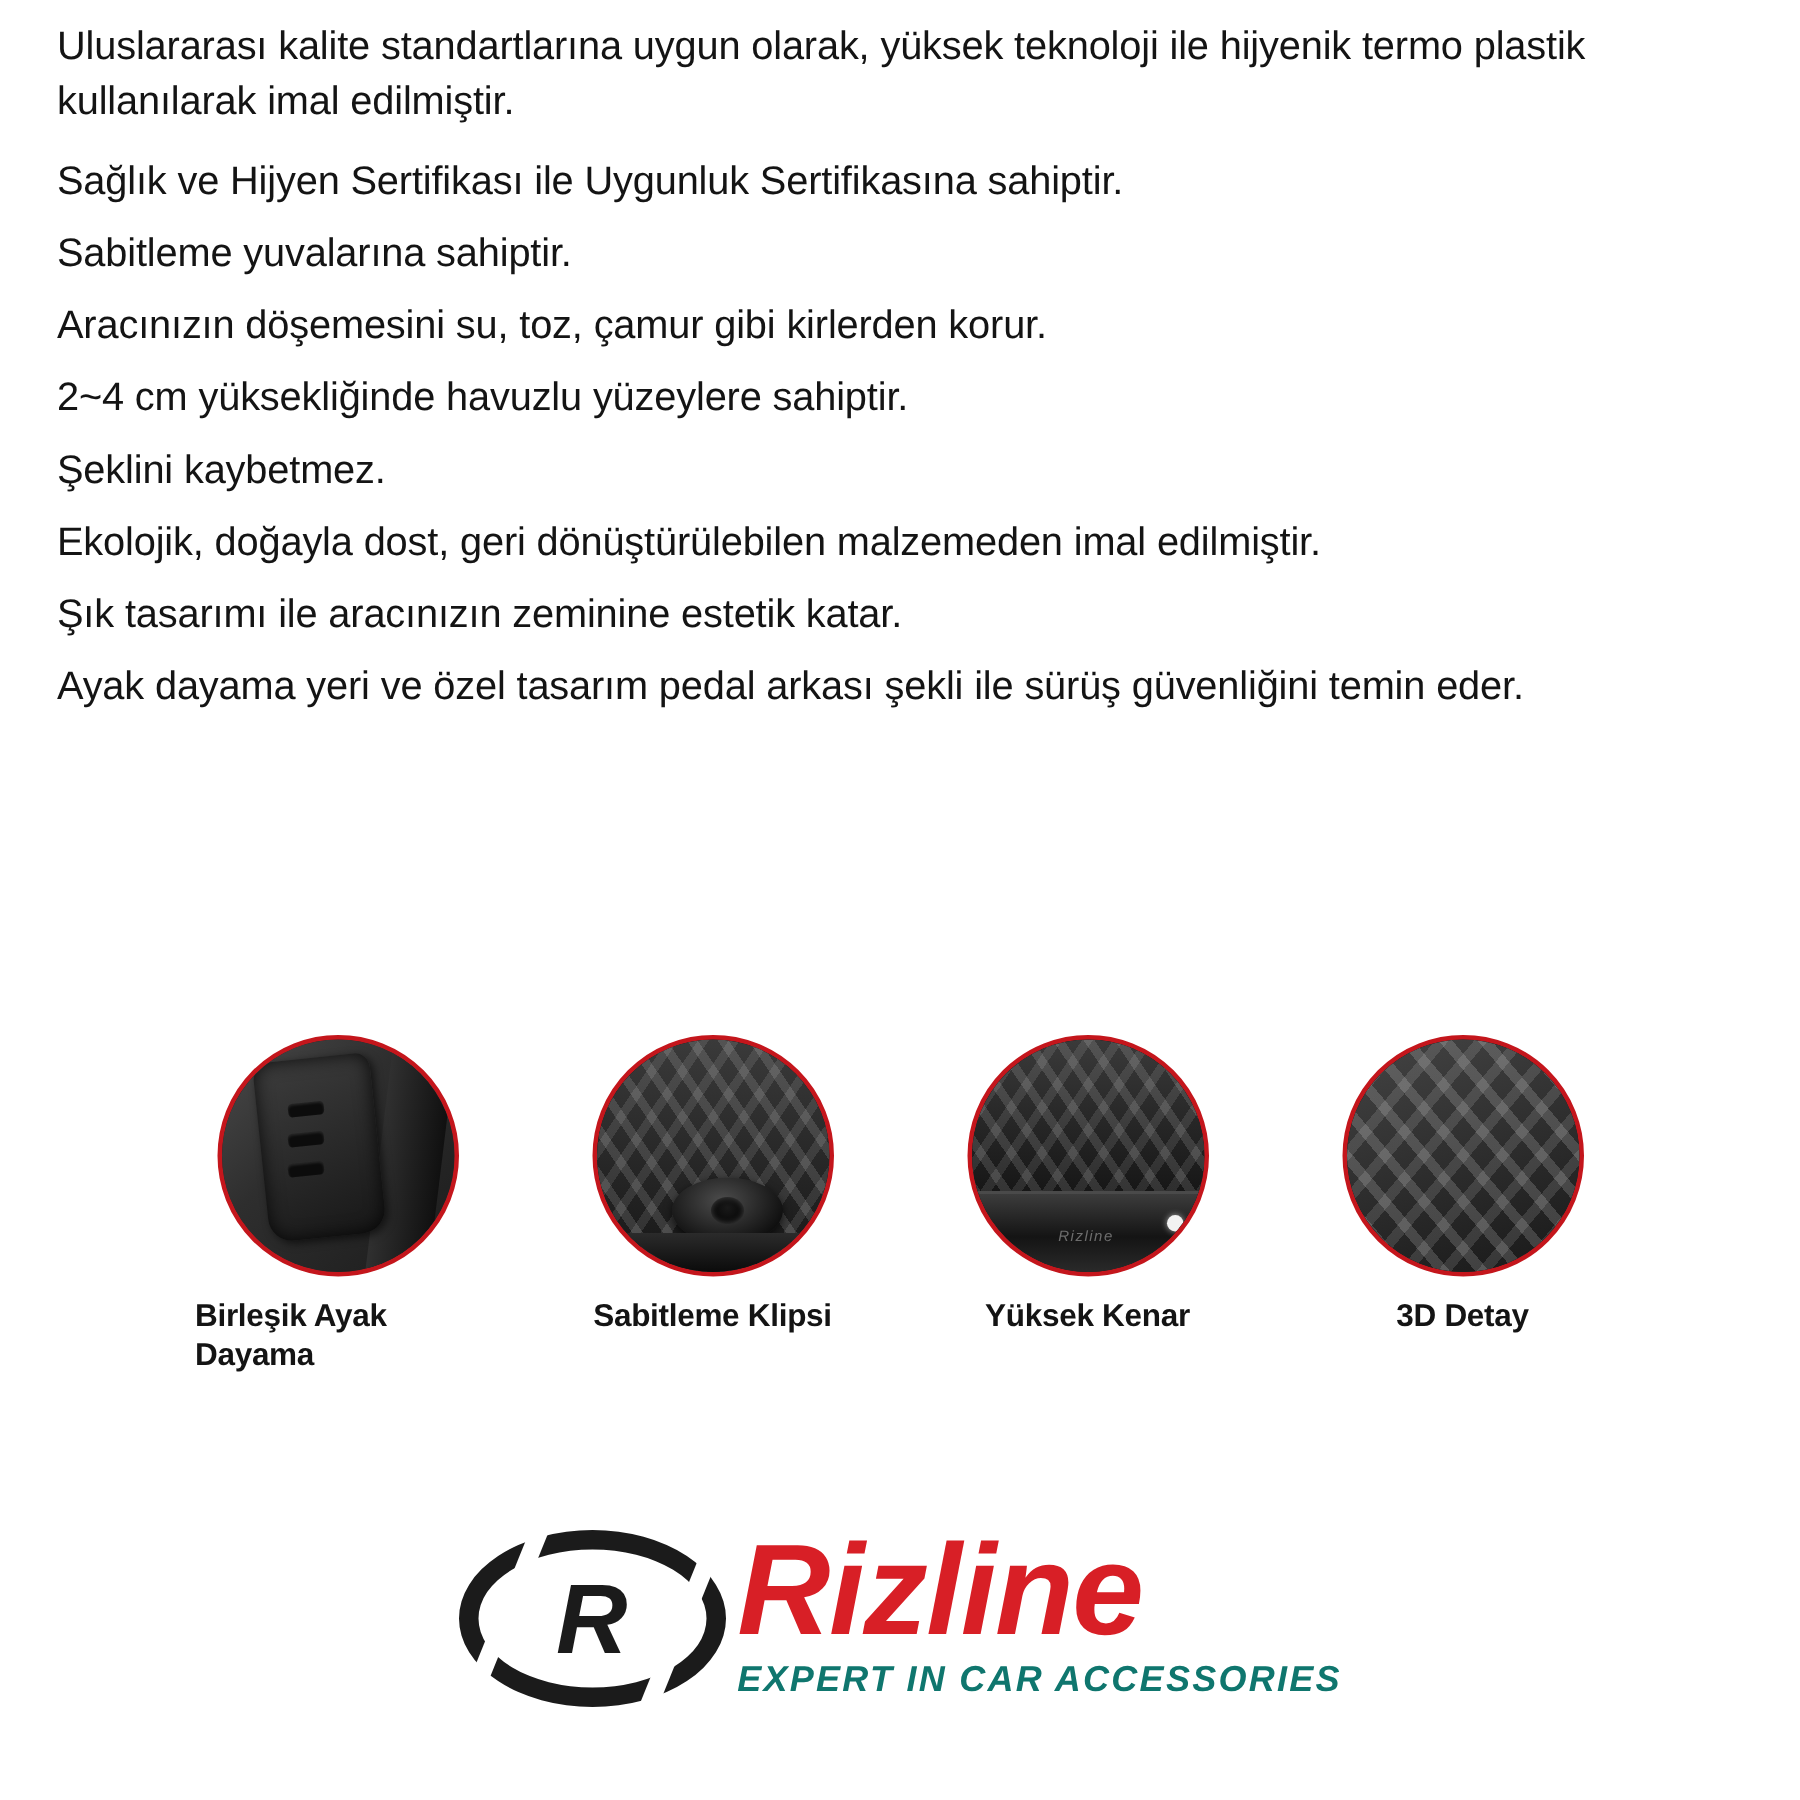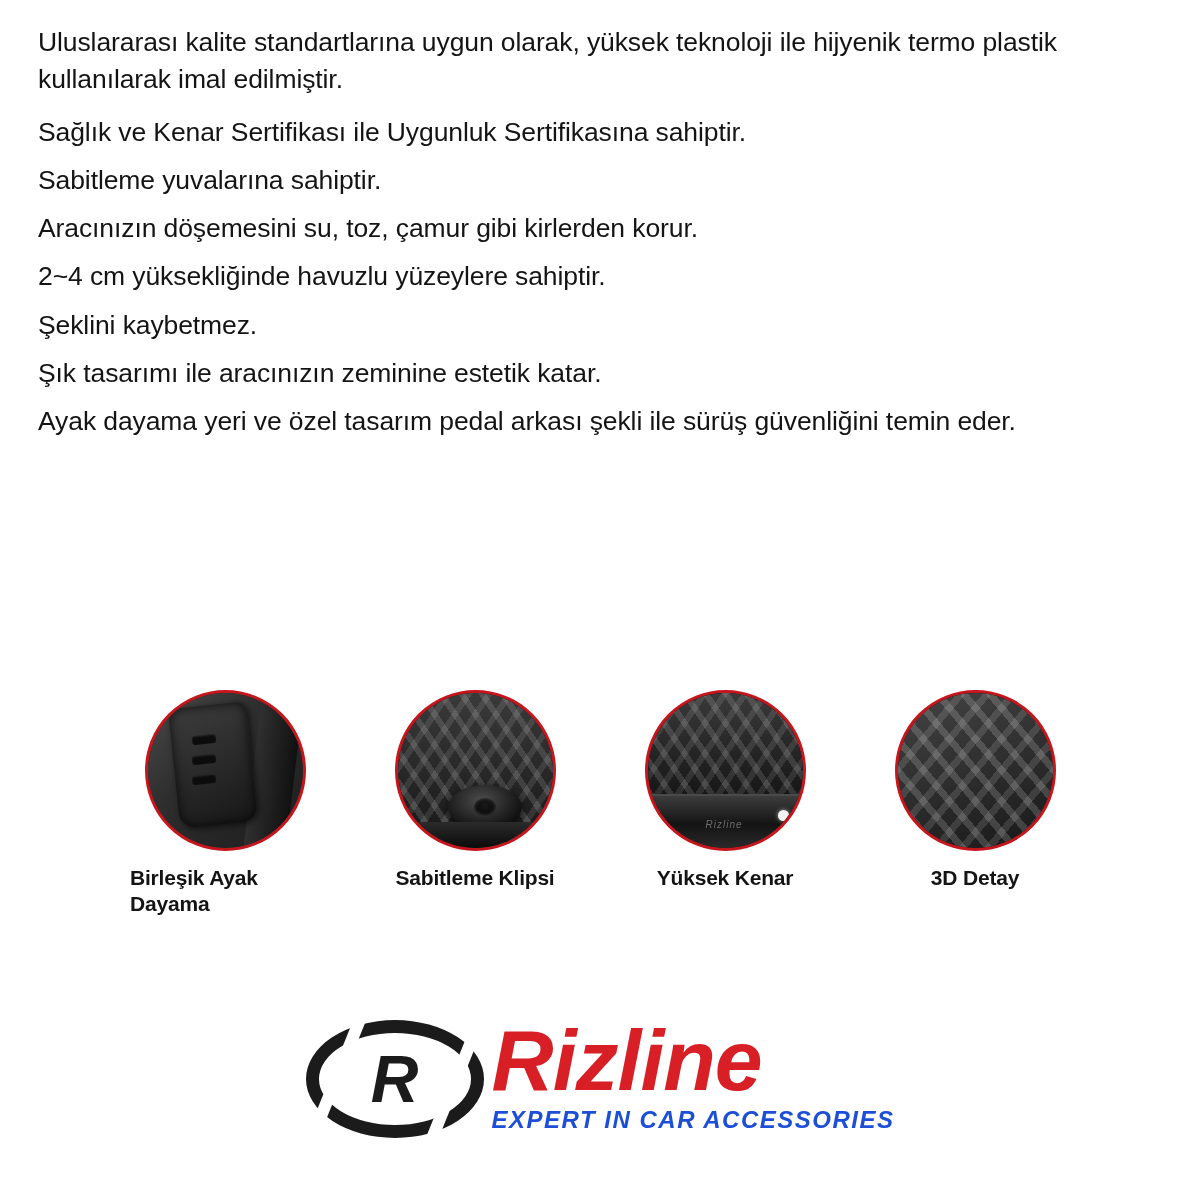--- a/index.html
+++ b/index.html
@@ -12,21 +12,21 @@
     background: #ffffff;
     font-family: "Liberation Sans", sans-serif;
     color: #1a1a1a;
     overflow: hidden;
   }
   .page {
     position: relative;
     width: 1200px;
     height: 1200px;
     box-sizing: border-box;
-    padding: 24px 36px 0 38px;
+    padding: 12px 36px 0 38px;
   }
 
   
   .features {
     list-style: none;
     margin: 0;
     padding: 0;
   }
   .features li {
     font-size: 26.5px;
@@ -282,37 +282,38 @@
     font-style: italic;
     color: #d81f26;
     line-height: 0.95;
     letter-spacing: -1px;
   }
   .logo-tag {
     margin-top: 4px;
     font-size: 24px;
     font-weight: 700;
     font-style: italic;
-    color: #1d4ed8;
+    color: #0f766e;
     letter-spacing: 1.5px;
     align-self: flex-end;
   }
 </style>
 </head>
 <body>
 
 <div class="page">
 
   <ul class="features">
     <li>Uluslararası kalite standartlarına uygun olarak, yüksek teknoloji ile hijyenik termo plastik kullanılarak imal edilmiştir.</li>
-    <li>Sağlık ve Kenar Sertifikası ile Uygunluk Sertifikasına sahiptir.</li>
+    <li>Sağlık ve Hijyen Sertifikası ile Uygunluk Sertifikasına sahiptir.</li>
     <li>Sabitleme yuvalarına sahiptir.</li>
     <li>Aracınızın döşemesini su, toz, çamur gibi kirlerden korur.</li>
     <li>2~4 cm yüksekliğinde havuzlu yüzeylere sahiptir.</li>
     <li>Şeklini kaybetmez.</li>
+    <li>Ekolojik, doğayla dost, geri dönüştürülebilen malzemeden imal edilmiştir.</li>
     <li>Şık tasarımı ile aracınızın zeminine estetik katar.</li>
     <li>Ayak dayama yeri ve özel tasarım pedal arkası şekli ile sürüş güvenliğini temin eder.</li>
   </ul>
 
   <div class="icon-row">
 
     <div class="icon-cell">
       <div class="circle-wrap">
         <div class="circle-inner">
           <div class="art-footrest">

